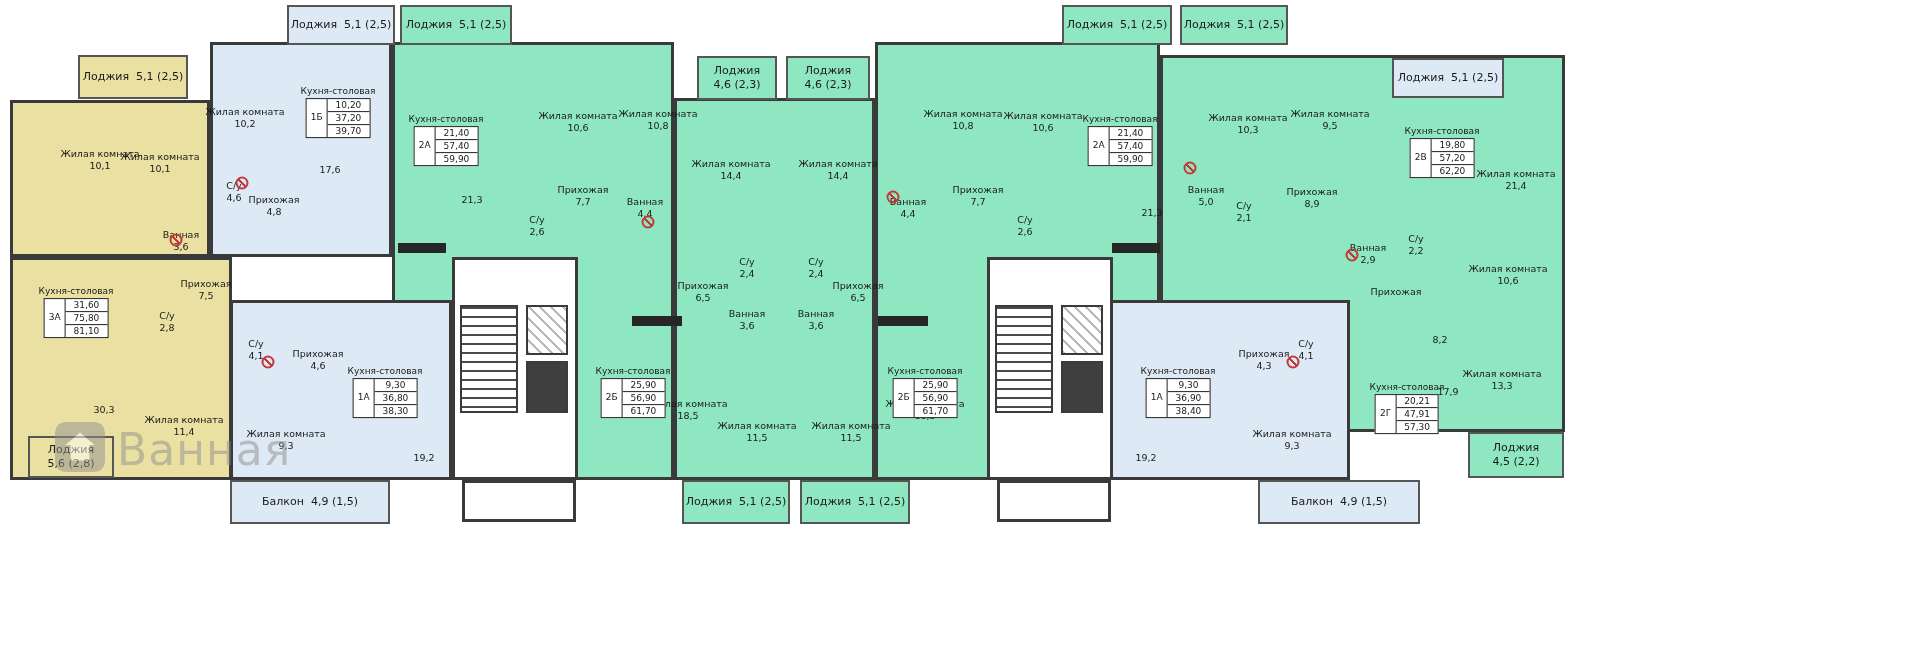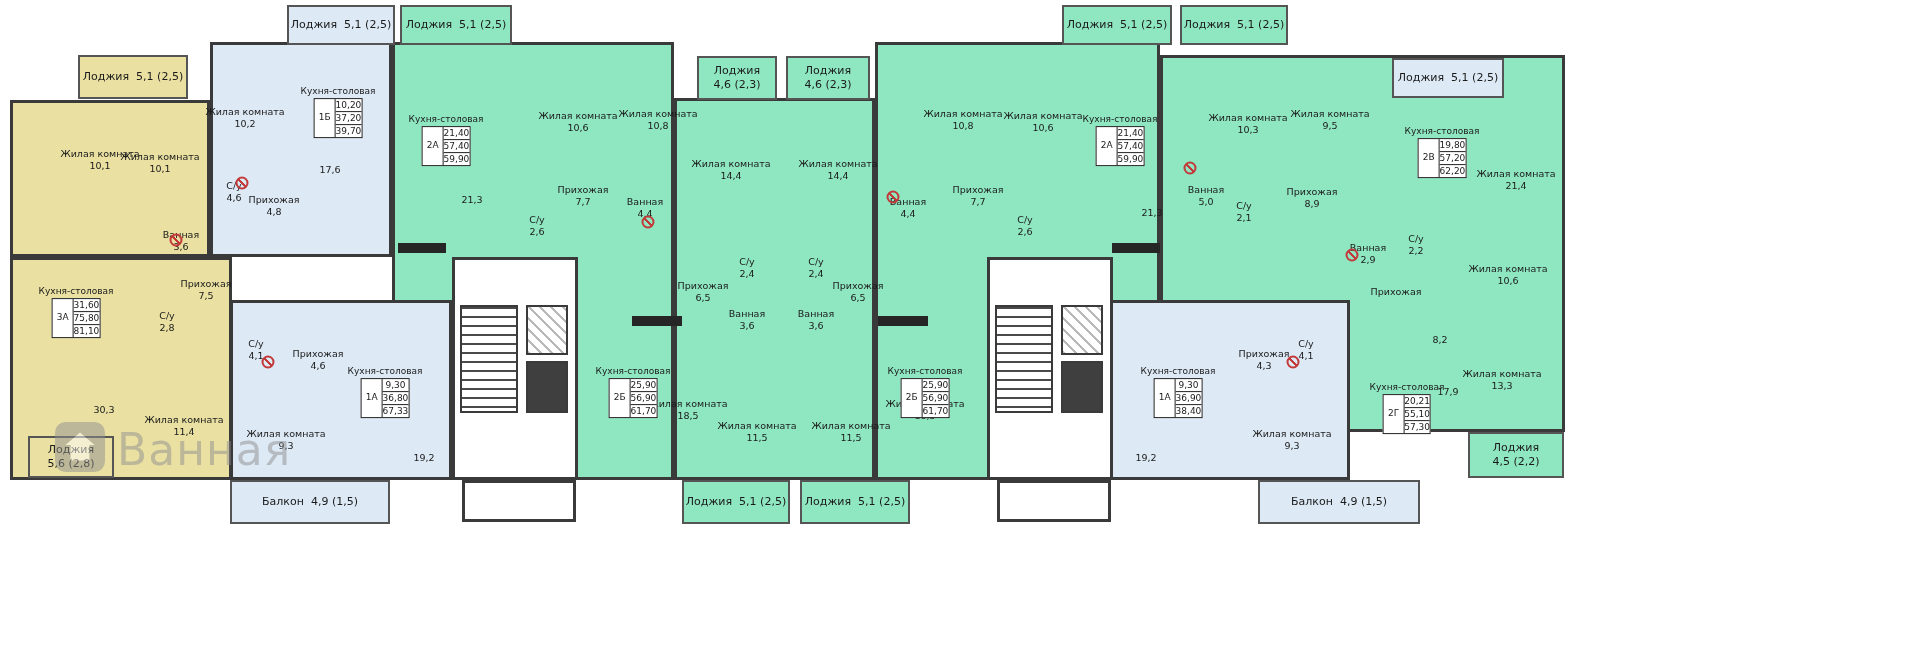--- a/index.html
+++ b/index.html
@@ -17,21 +17,21 @@
   .loggia{position:absolute;border:2px solid #555;display:flex;flex-wrap:wrap;column-gap:7px;
           align-items:center;justify-content:center;align-content:center;
           font-size:11px;line-height:1.25;text-align:center}
   .room{position:absolute;transform:translate(-50%,-50%);text-align:center;
         font-size:9.5px;line-height:1.25;white-space:nowrap}
   .tblwrap{position:absolute;transform:translate(-50%,-50%);text-align:center;font-size:9px;line-height:1.2}
   .tbl-title{margin-bottom:1px;white-space:nowrap}
   .tbl{display:inline-flex;border:1px solid #222;background:#fff}
   .tbl-type{display:flex;align-items:center;padding:0 4px;border-right:1px solid #222}
   .tbl-vals{display:flex;flex-direction:column}
-  .tbl-vals div{padding:0 0;border-top:1px solid #222;line-height:12px;text-align:center}
+  .tbl-vals div{padding:0 8px;border-top:1px solid #222;line-height:12px;text-align:center}
   .tbl-vals div:first-child{border-top:none}
   .prohib{position:absolute;width:13px;height:13px;border:2px solid #c23a3a;border-radius:50%;
           transform:translate(-50%,-50%);
           background:linear-gradient(45deg,transparent 43%,#c23a3a 43% 57%,transparent 57%)}
   .fixture{position:absolute;background:#262626}
   #watermark{position:absolute;left:55px;top:422px;display:flex;align-items:center;gap:12px;opacity:.5}
   .wm-text{font-size:44px;color:#8f8f8f;font-weight:500;letter-spacing:1px}
 </style>
 </head>
 <body>
@@ -377,21 +377,21 @@
           <div>21,40</div>
           <div>57,40</div>
           <div>59,90</div>
         </div>
       </div></div>
     <div class="tblwrap" style="left: 385px; top: 392px;"><div class="tbl-title">Кухня-столовая</div><div class="tbl">
         <div class="tbl-type">1А</div>
         <div class="tbl-vals">
           <div>9,30</div>
           <div>36,80</div>
-          <div>67,33</div>
+          <div>38,30</div>
         </div>
       </div></div>
     <div class="tblwrap" style="left: 1178px; top: 392px;"><div class="tbl-title">Кухня-столовая</div><div class="tbl">
         <div class="tbl-type">1А</div>
         <div class="tbl-vals">
           <div>9,30</div>
           <div>36,90</div>
           <div>38,40</div>
         </div>
       </div></div>
@@ -400,21 +400,21 @@
         <div class="tbl-vals">
           <div>19,80</div>
           <div>57,20</div>
           <div>62,20</div>
         </div>
       </div></div>
     <div class="tblwrap" style="left: 1407px; top: 408px;"><div class="tbl-title">Кухня-столовая</div><div class="tbl">
         <div class="tbl-type">2Г</div>
         <div class="tbl-vals">
           <div>20,21</div>
-          <div>55,10</div>
+          <div>47,91</div>
           <div>57,30</div>
         </div>
       </div></div>
     <div class="prohib" style="left: 242px; top: 183px;"></div>
     <div class="prohib" style="left: 176px; top: 240px;"></div>
     <div class="prohib" style="left: 648px; top: 222px;"></div>
     <div class="prohib" style="left: 893px; top: 197px;"></div>
     <div class="prohib" style="left: 1190px; top: 168px;"></div>
     <div class="prohib" style="left: 1352px; top: 255px;"></div>
     <div class="prohib" style="left: 268px; top: 362px;"></div>

